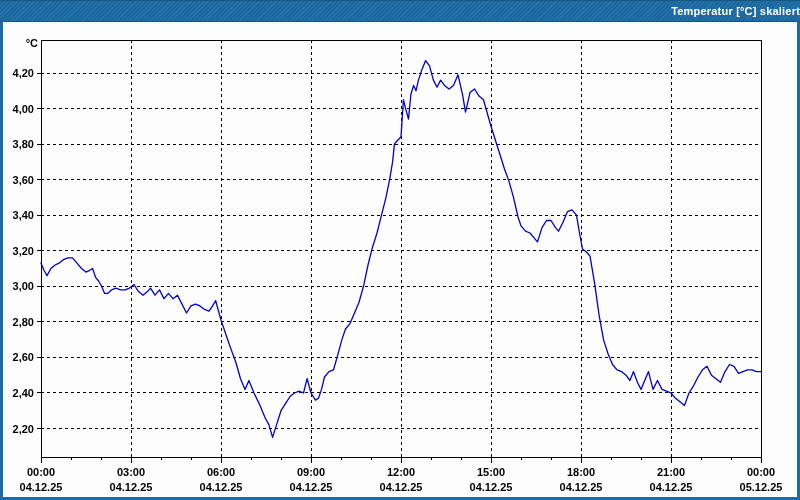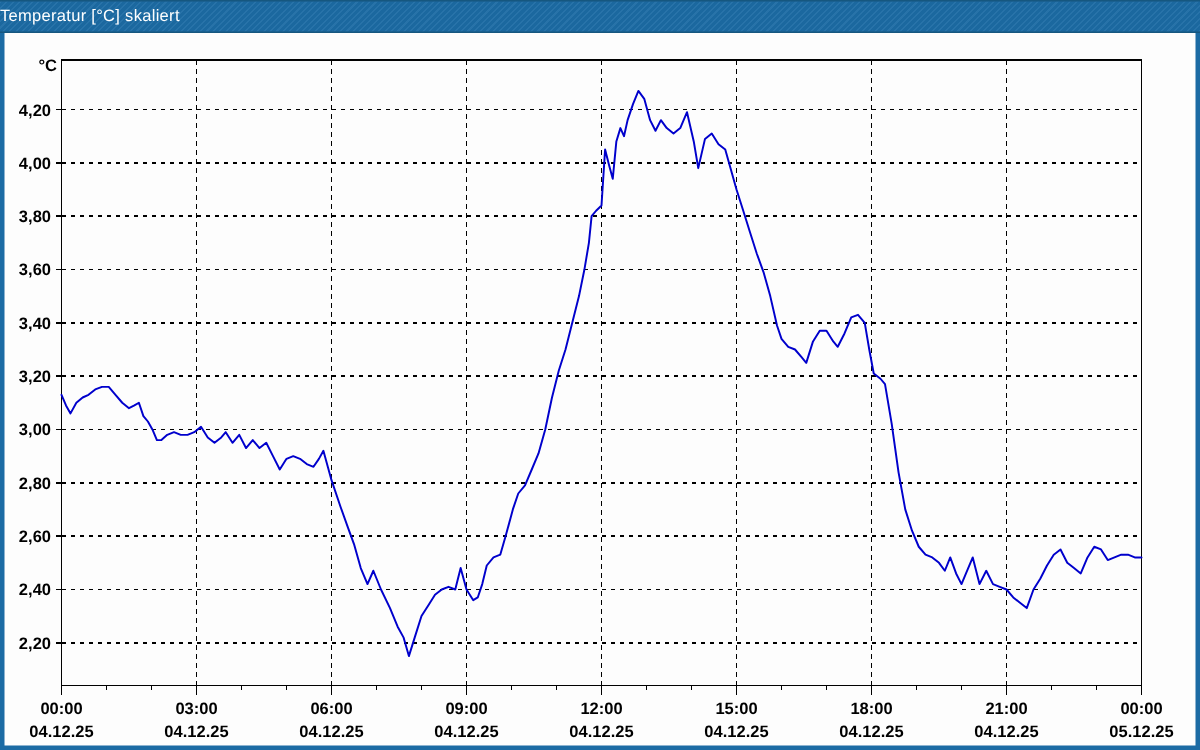--- a/index.html
+++ b/index.html
@@ -7,22 +7,22 @@
     position:relative;width:800px;height:500px;background:#fdfdfd;
     font-family:"Liberation Sans",sans-serif;overflow:hidden;
   }
   #titlebar{
     position:absolute;left:0;top:0;width:800px;height:22px;
     background:repeating-linear-gradient(135deg, rgba(255,255,255,0.05) 0 1px, rgba(0,0,0,0.03) 1px 3px), #1C6BA4;
     border-top:1px solid #16577f;border-bottom:1px solid #16577f;
     box-sizing:border-box;
   }
   #titlebar .title{
-    display:block;width:100%;text-align:left;
-    color:#ffffff;font-size:11px;font-weight:normal;line-height:20px;
+    display:block;width:100%;text-align:right;
+    color:#ffffff;font-size:11px;font-weight:bold;line-height:20px;
     letter-spacing:.2px;
   }
   #chart-svg{position:absolute;left:0;top:0;}
   #frame-border{
     position:absolute;left:0;top:22px;width:800px;height:478px;
     box-sizing:border-box;
     border-left:3px solid #1C6BA4;border-right:3px solid #1C6BA4;border-bottom:3px solid #1C6BA4;
     pointer-events:none;
   }
   .grid{stroke:#000;stroke-width:1;stroke-dasharray:3 3;shape-rendering:crispEdges;}

